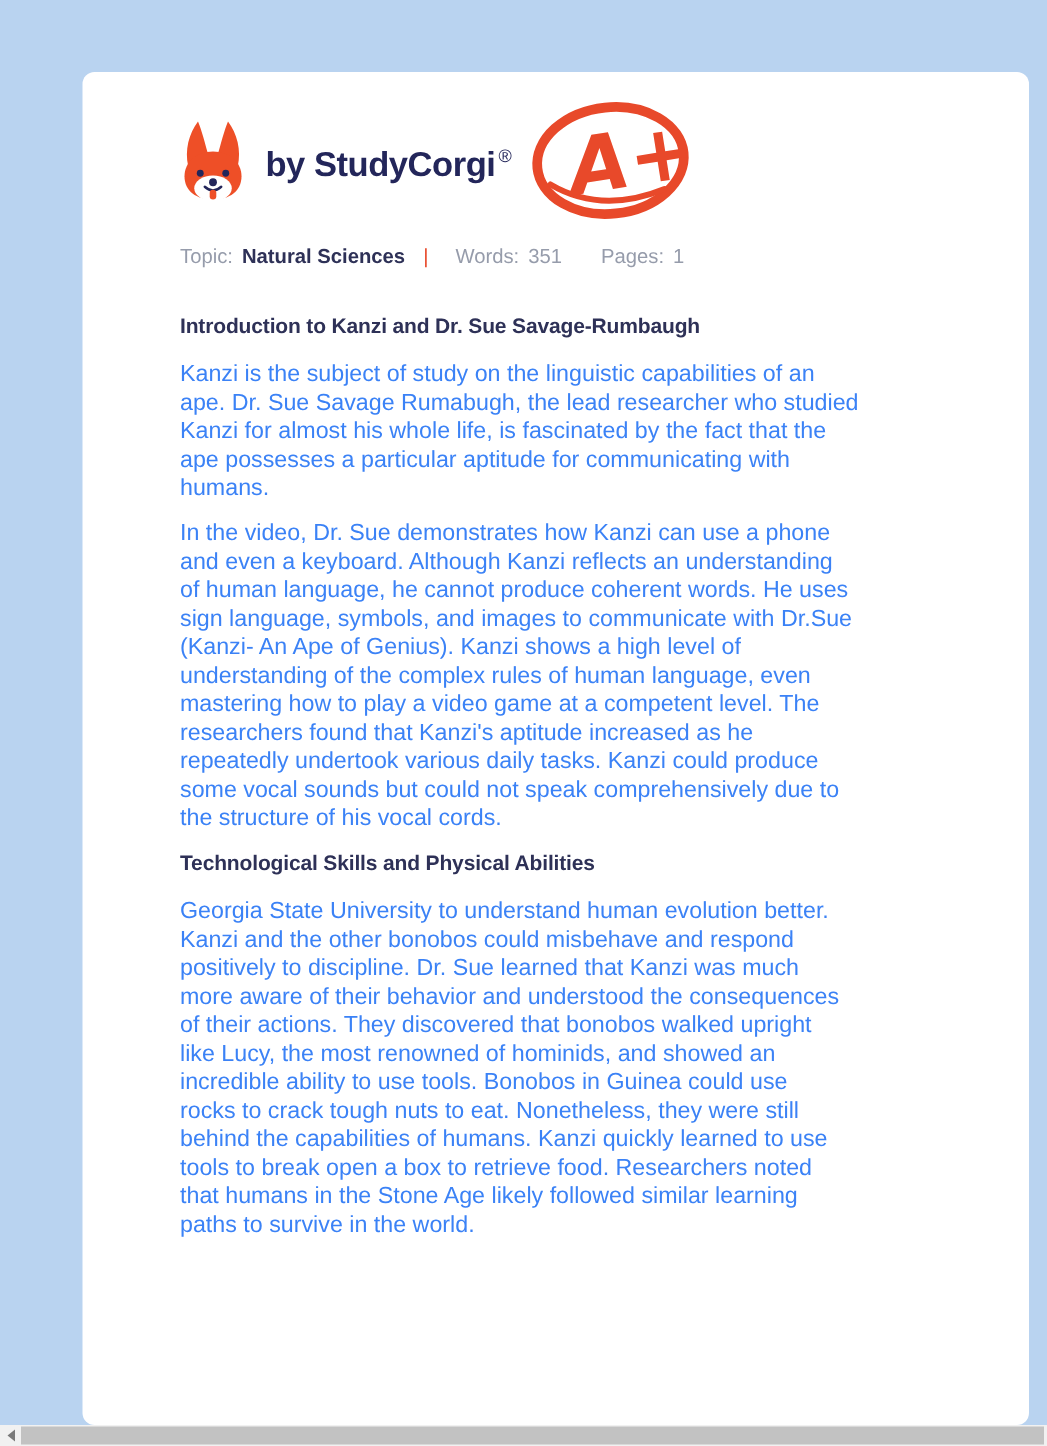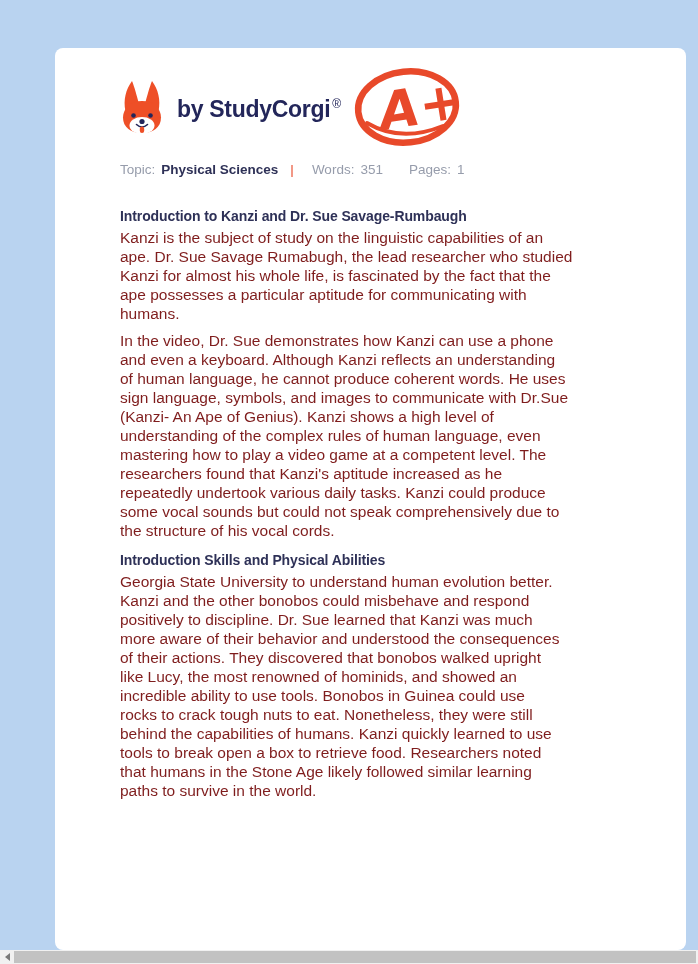--- a/index.html
+++ b/index.html
@@ -67,24 +67,25 @@
   .section-heading {
     font-size: 14px;
     line-height: 24px;
     font-weight: 700;
     color: #2e3157;
     letter-spacing: -0.1px;
     margin-top: 3px;
   }
   .section-heading.first { margin-top: 0; }
   .section-body {
+    margin-top: 11px;
     margin-bottom: 8px;
     font-size: 15.5px;
     line-height: 19px;
-    color: #7f1d1d;
+    color: #3b82f6;
     white-space: pre-line;
     max-width: 510px;
   }
   
   .hscrollbar {
     position: fixed;
     left: 0; right: 0; bottom: 0;
     height: 14px;
     background: #f1f1f1;
     z-index: 10;
@@ -135,21 +136,21 @@
         <ellipse cx="54" cy="42" rx="49" ry="35.5" fill="none" stroke="#e8492a" stroke-width="6.5" transform="rotate(-6 54 42)"></ellipse>
         <path d="M14 58 Q48 78 90 61" fill="none" stroke="#e8492a" stroke-width="4" stroke-linecap="round"></path>
         <text x="26" y="61" font-family="DejaVu Sans, sans-serif" font-size="52" font-style="italic" font-weight="bold" fill="#e8492a" transform="rotate(-9 54 42)">A+</text>
       </svg>
     </div>
   </div>
 
 
   <div class="meta-row">
     <span>Topic:</span>
-    <span class="meta-strong">Physical Sciences</span>
+    <span class="meta-strong">Natural Sciences</span>
     <span class="meta-divider">|</span>
     <span class="meta-words">Words:</span>
     <span>351</span>
     <span class="meta-pages">Pages:</span>
     <span>1</span>
   </div>
 
   <div class="sections">
     <h2 class="section-heading first">Introduction to Kanzi and Dr. Sue Savage-Rumbaugh</h2>
     <p class="section-body">Kanzi is the subject of study on the linguistic capabilities of an
@@ -163,21 +164,21 @@
 of human language, he cannot produce coherent words. He uses
 sign language, symbols, and images to communicate with Dr.Sue
 (Kanzi- An Ape of Genius). Kanzi shows a high level of
 understanding of the complex rules of human language, even
 mastering how to play a video game at a competent level. The
 researchers found that Kanzi's aptitude increased as he
 repeatedly undertook various daily tasks. Kanzi could produce
 some vocal sounds but could not speak comprehensively due to
 the structure of his vocal cords.</p>
 
-    <h2 class="section-heading">Introduction Skills and Physical Abilities</h2>
+    <h2 class="section-heading">Technological Skills and Physical Abilities</h2>
     <p class="section-body">Georgia State University to understand human evolution better.
 Kanzi and the other bonobos could misbehave and respond
 positively to discipline. Dr. Sue learned that Kanzi was much
 more aware of their behavior and understood the consequences
 of their actions. They discovered that bonobos walked upright
 like Lucy, the most renowned of hominids, and showed an
 incredible ability to use tools. Bonobos in Guinea could use
 rocks to crack tough nuts to eat. Nonetheless, they were still
 behind the capabilities of humans. Kanzi quickly learned to use
 tools to break open a box to retrieve food. Researchers noted

